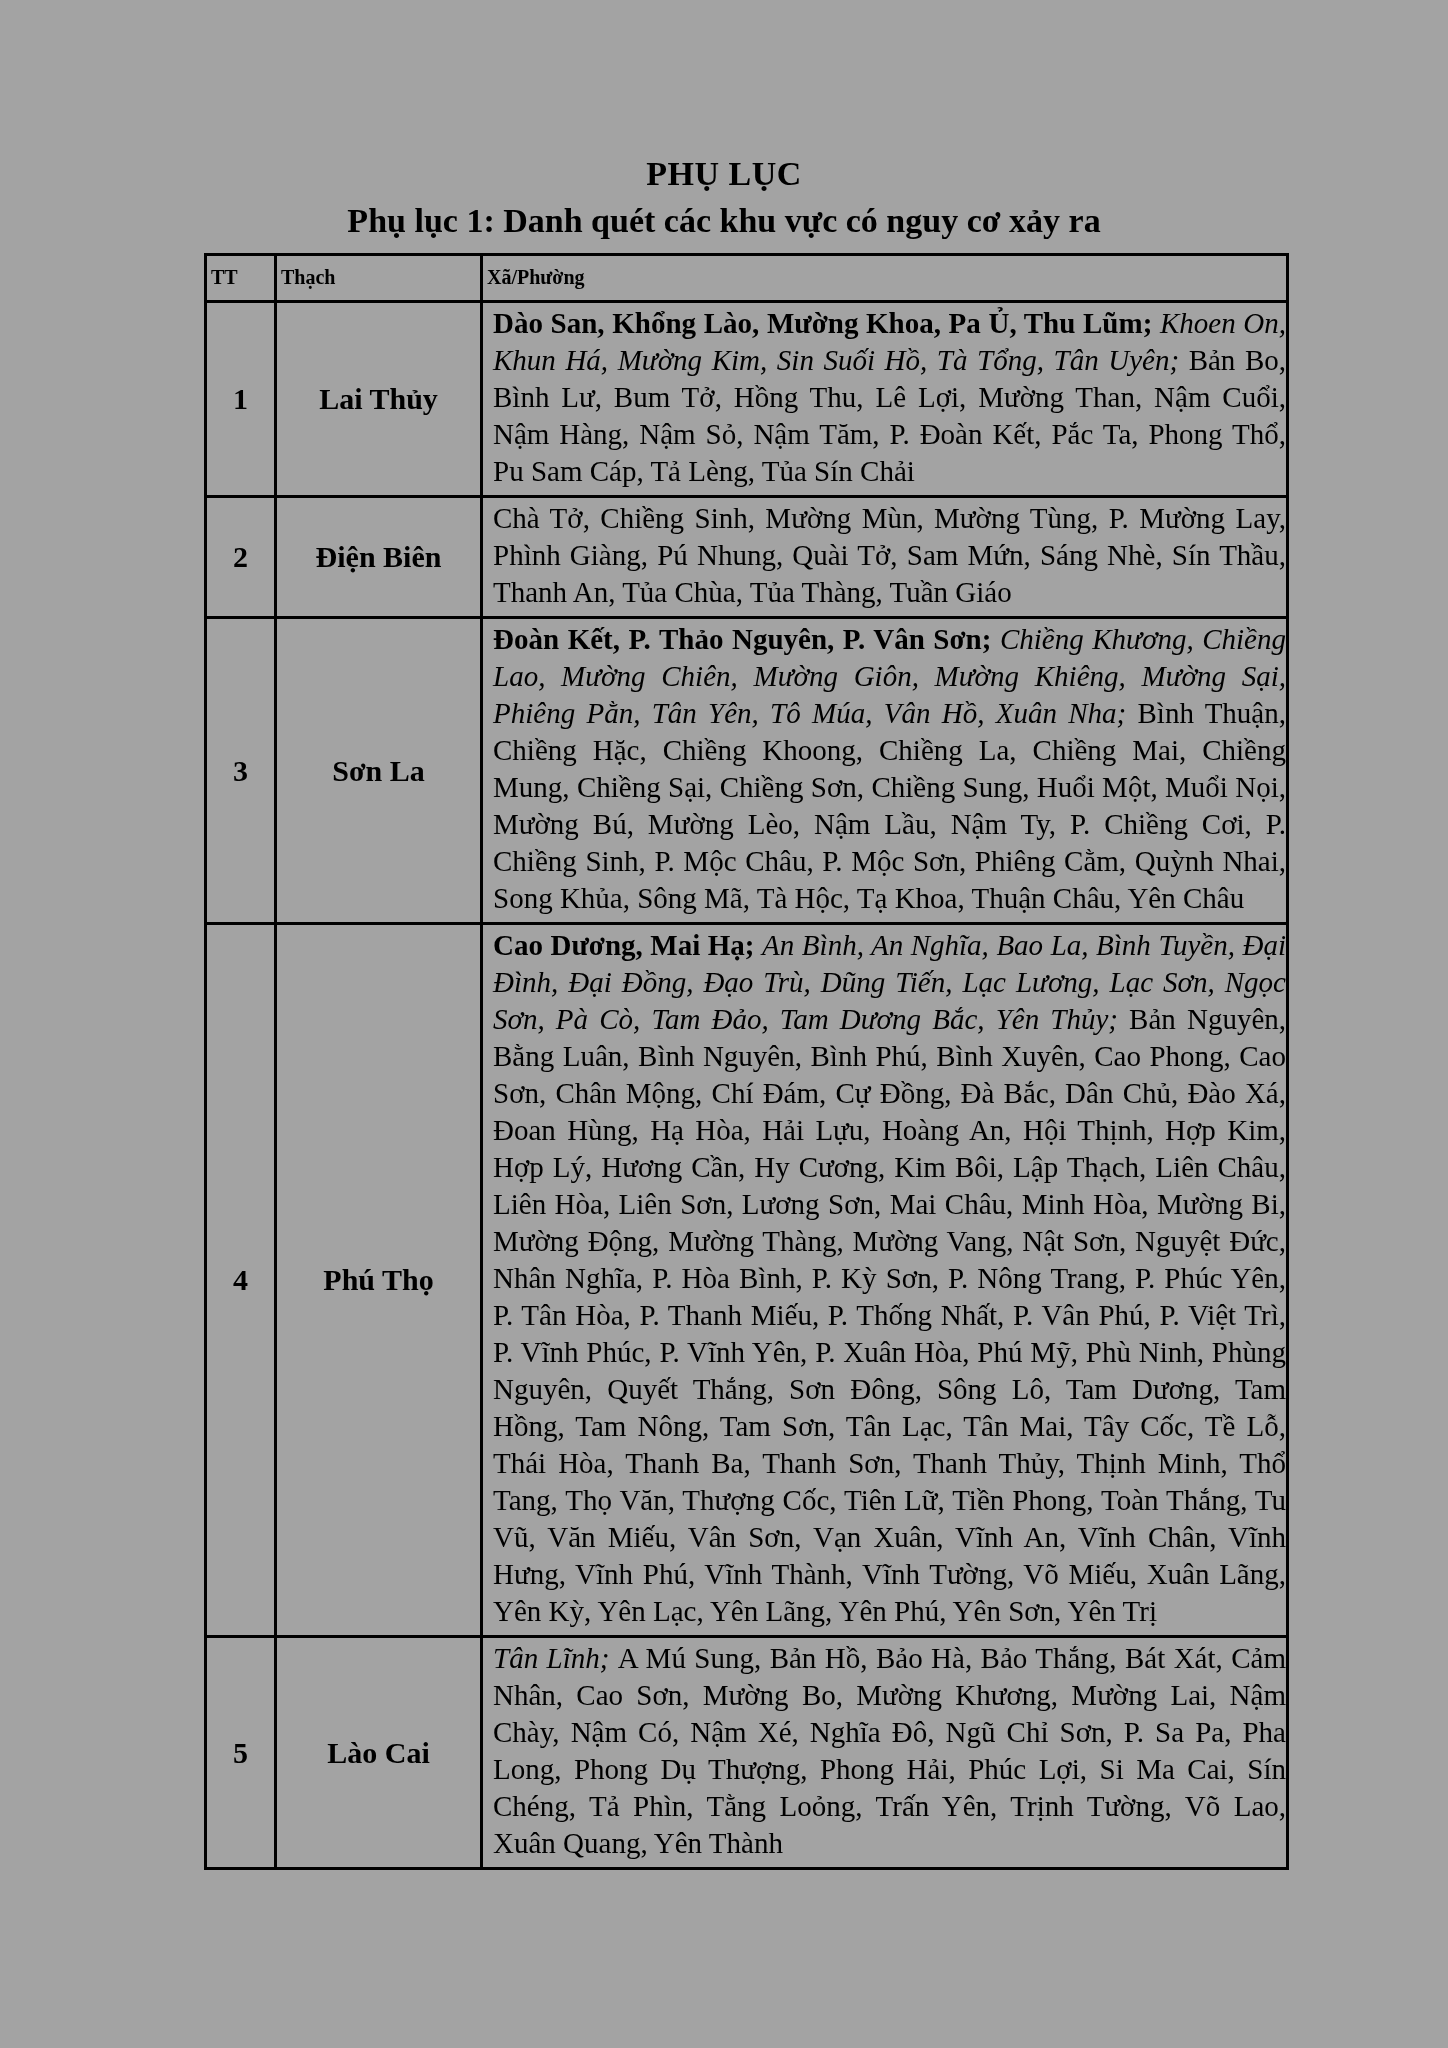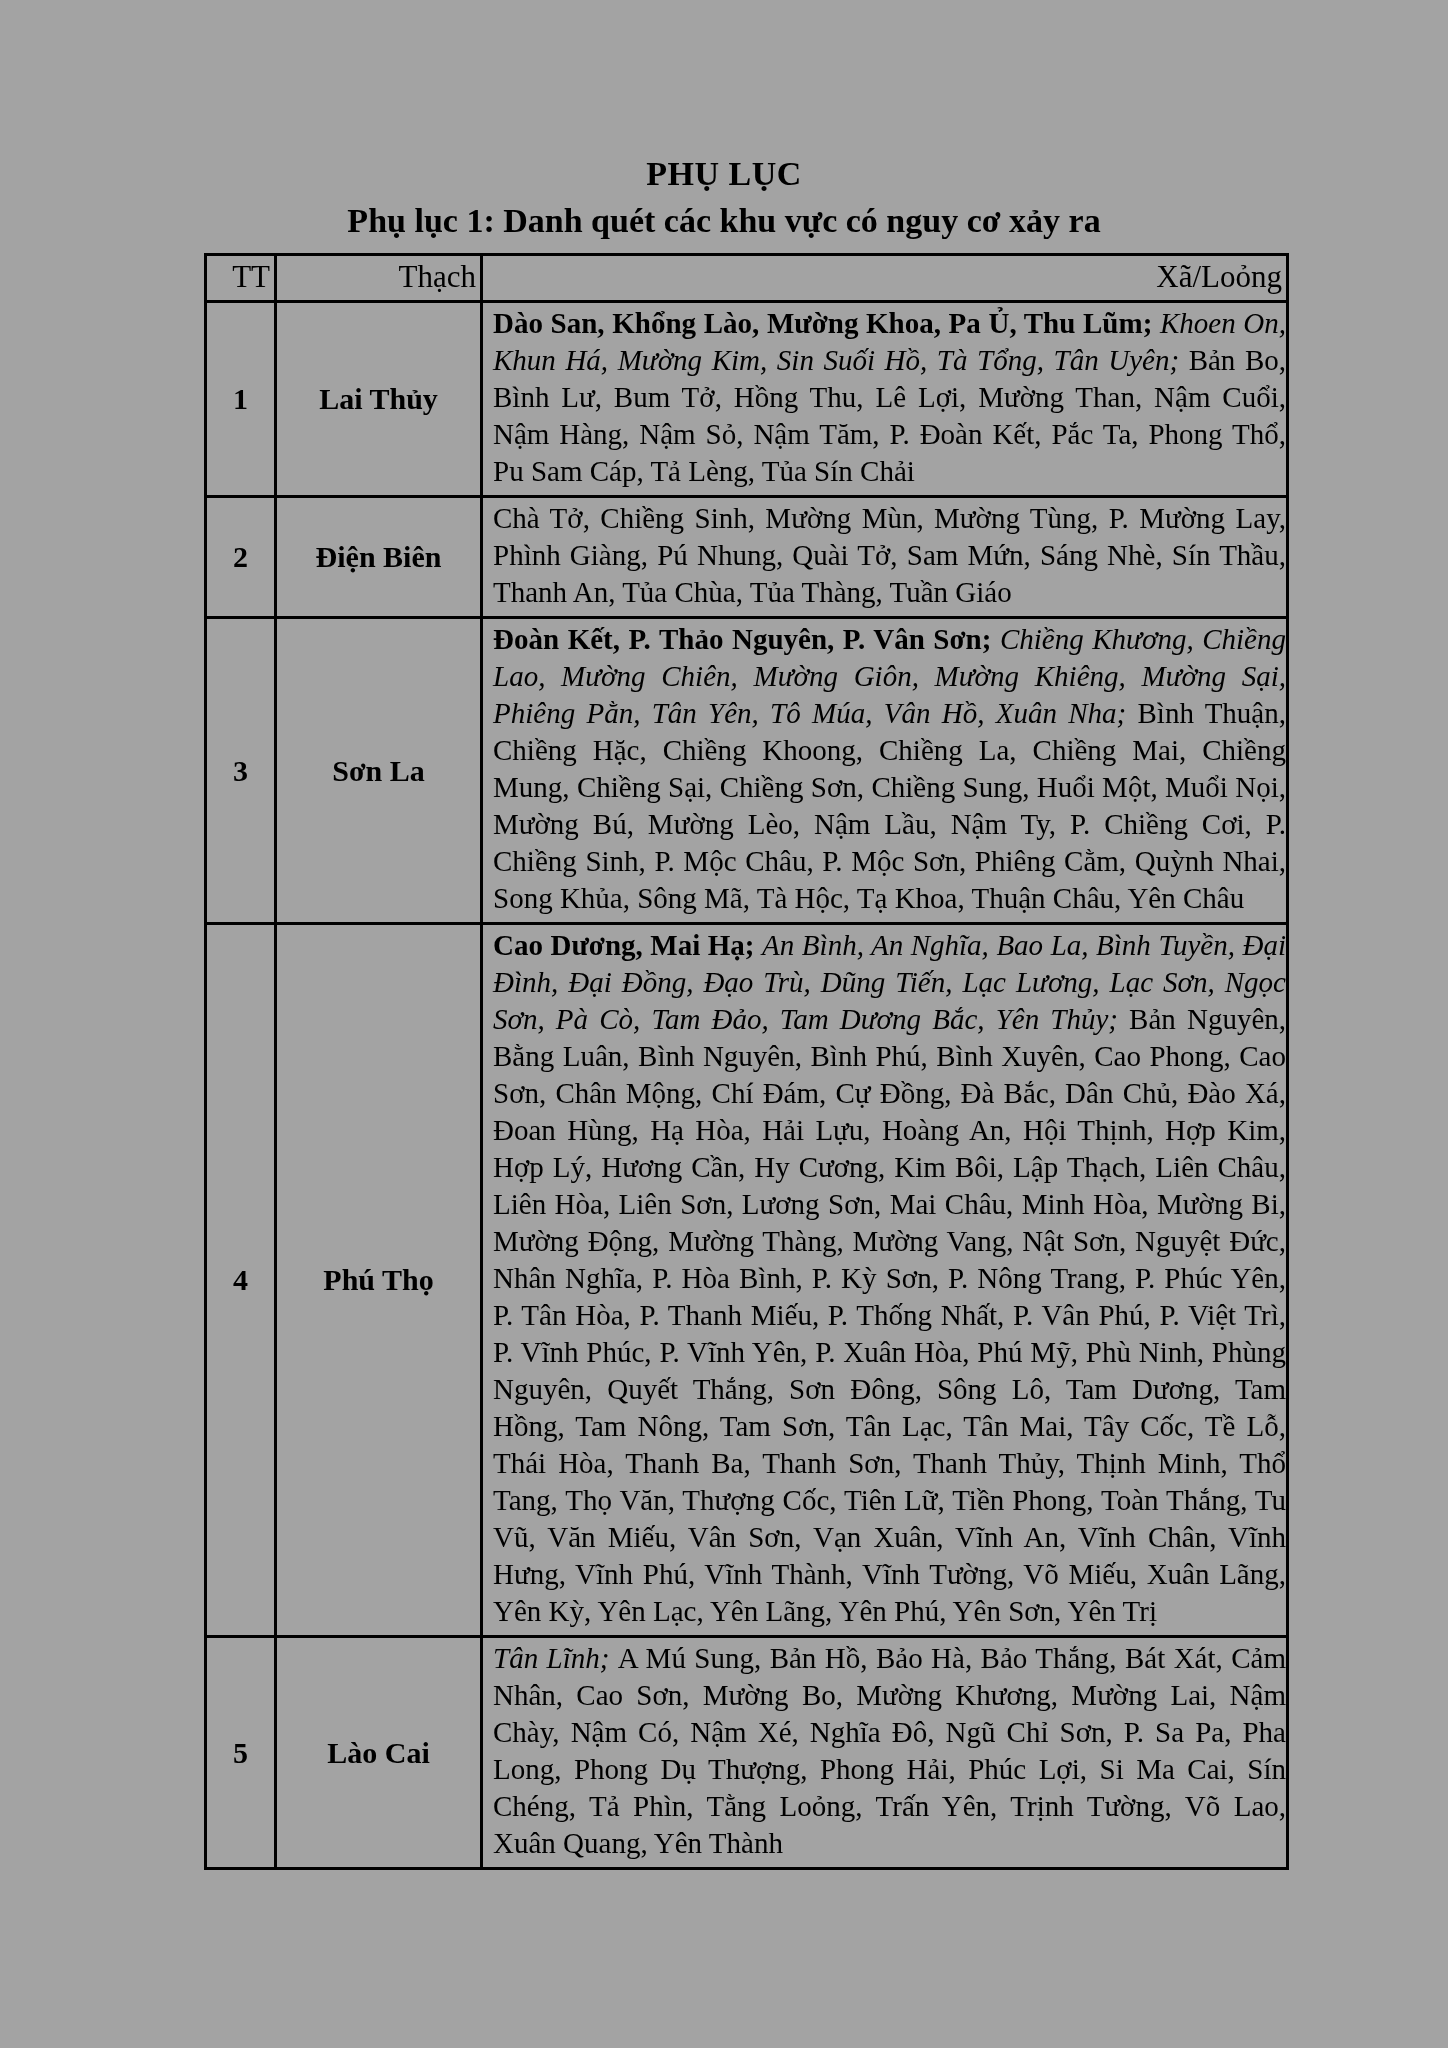--- a/index.html
+++ b/index.html
@@ -28,23 +28,23 @@
     width: 1082px;
   }
   .risk-table col.c-tt   { width: 70px; }
   .risk-table col.c-prov { width: 206px; }
   .risk-table col.c-comm { width: 806px; }
   .risk-table th, .risk-table td {
     border: 3px solid #000000;
     box-sizing: border-box;
   }
   .risk-table th {
-    font-size: 31px;
-    font-weight: normal;
-    text-align: right;
+    font-size: 20px;
+    font-weight: bold;
+    text-align: left;
     padding: 3px 4px 5px 4px;
     line-height: 36px;
   }
   td.tt-cell, td.prov-cell {
     text-align: center;
     vertical-align: middle;
     font-weight: bold;
     font-size: 30px;
   }
   td.comm-cell {
@@ -70,21 +70,21 @@
   <table class="risk-table">
     <colgroup>
       <col class="c-tt">
         <col class="c-prov">
         <col class="c-comm">
     </colgroup>
     <thead>
       <tr>
         <th>TT</th>
         <th>Thạch</th>
-        <th>Xã/Loỏng</th>
+        <th>Xã/Phường</th>
       </tr>
     </thead>
     <tbody>
       <tr>
         <td class="tt-cell">1</td>
         <td class="prov-cell">Lai Thủy</td>
         <td class="comm-cell"><span class="seg-bold">Dào San, Khổng Lào, Mường Khoa, Pa Ủ, Thu Lũm; </span><span class="seg-italic">Khoen On, Khun Há, Mường Kim, Sin Suối Hồ, Tà Tổng, Tân Uyên; </span><span>Bản Bo, Bình Lư, Bum Tở, Hồng Thu, Lê Lợi, Mường Than, Nậm Cuổi, Nậm Hàng, Nậm Sỏ, Nậm Tăm, P. Đoàn Kết, Pắc Ta, Phong Thổ, Pu Sam Cáp, Tả Lèng, Tủa Sín Chải</span></td>
       </tr>
       <tr>
         <td class="tt-cell">2</td>

